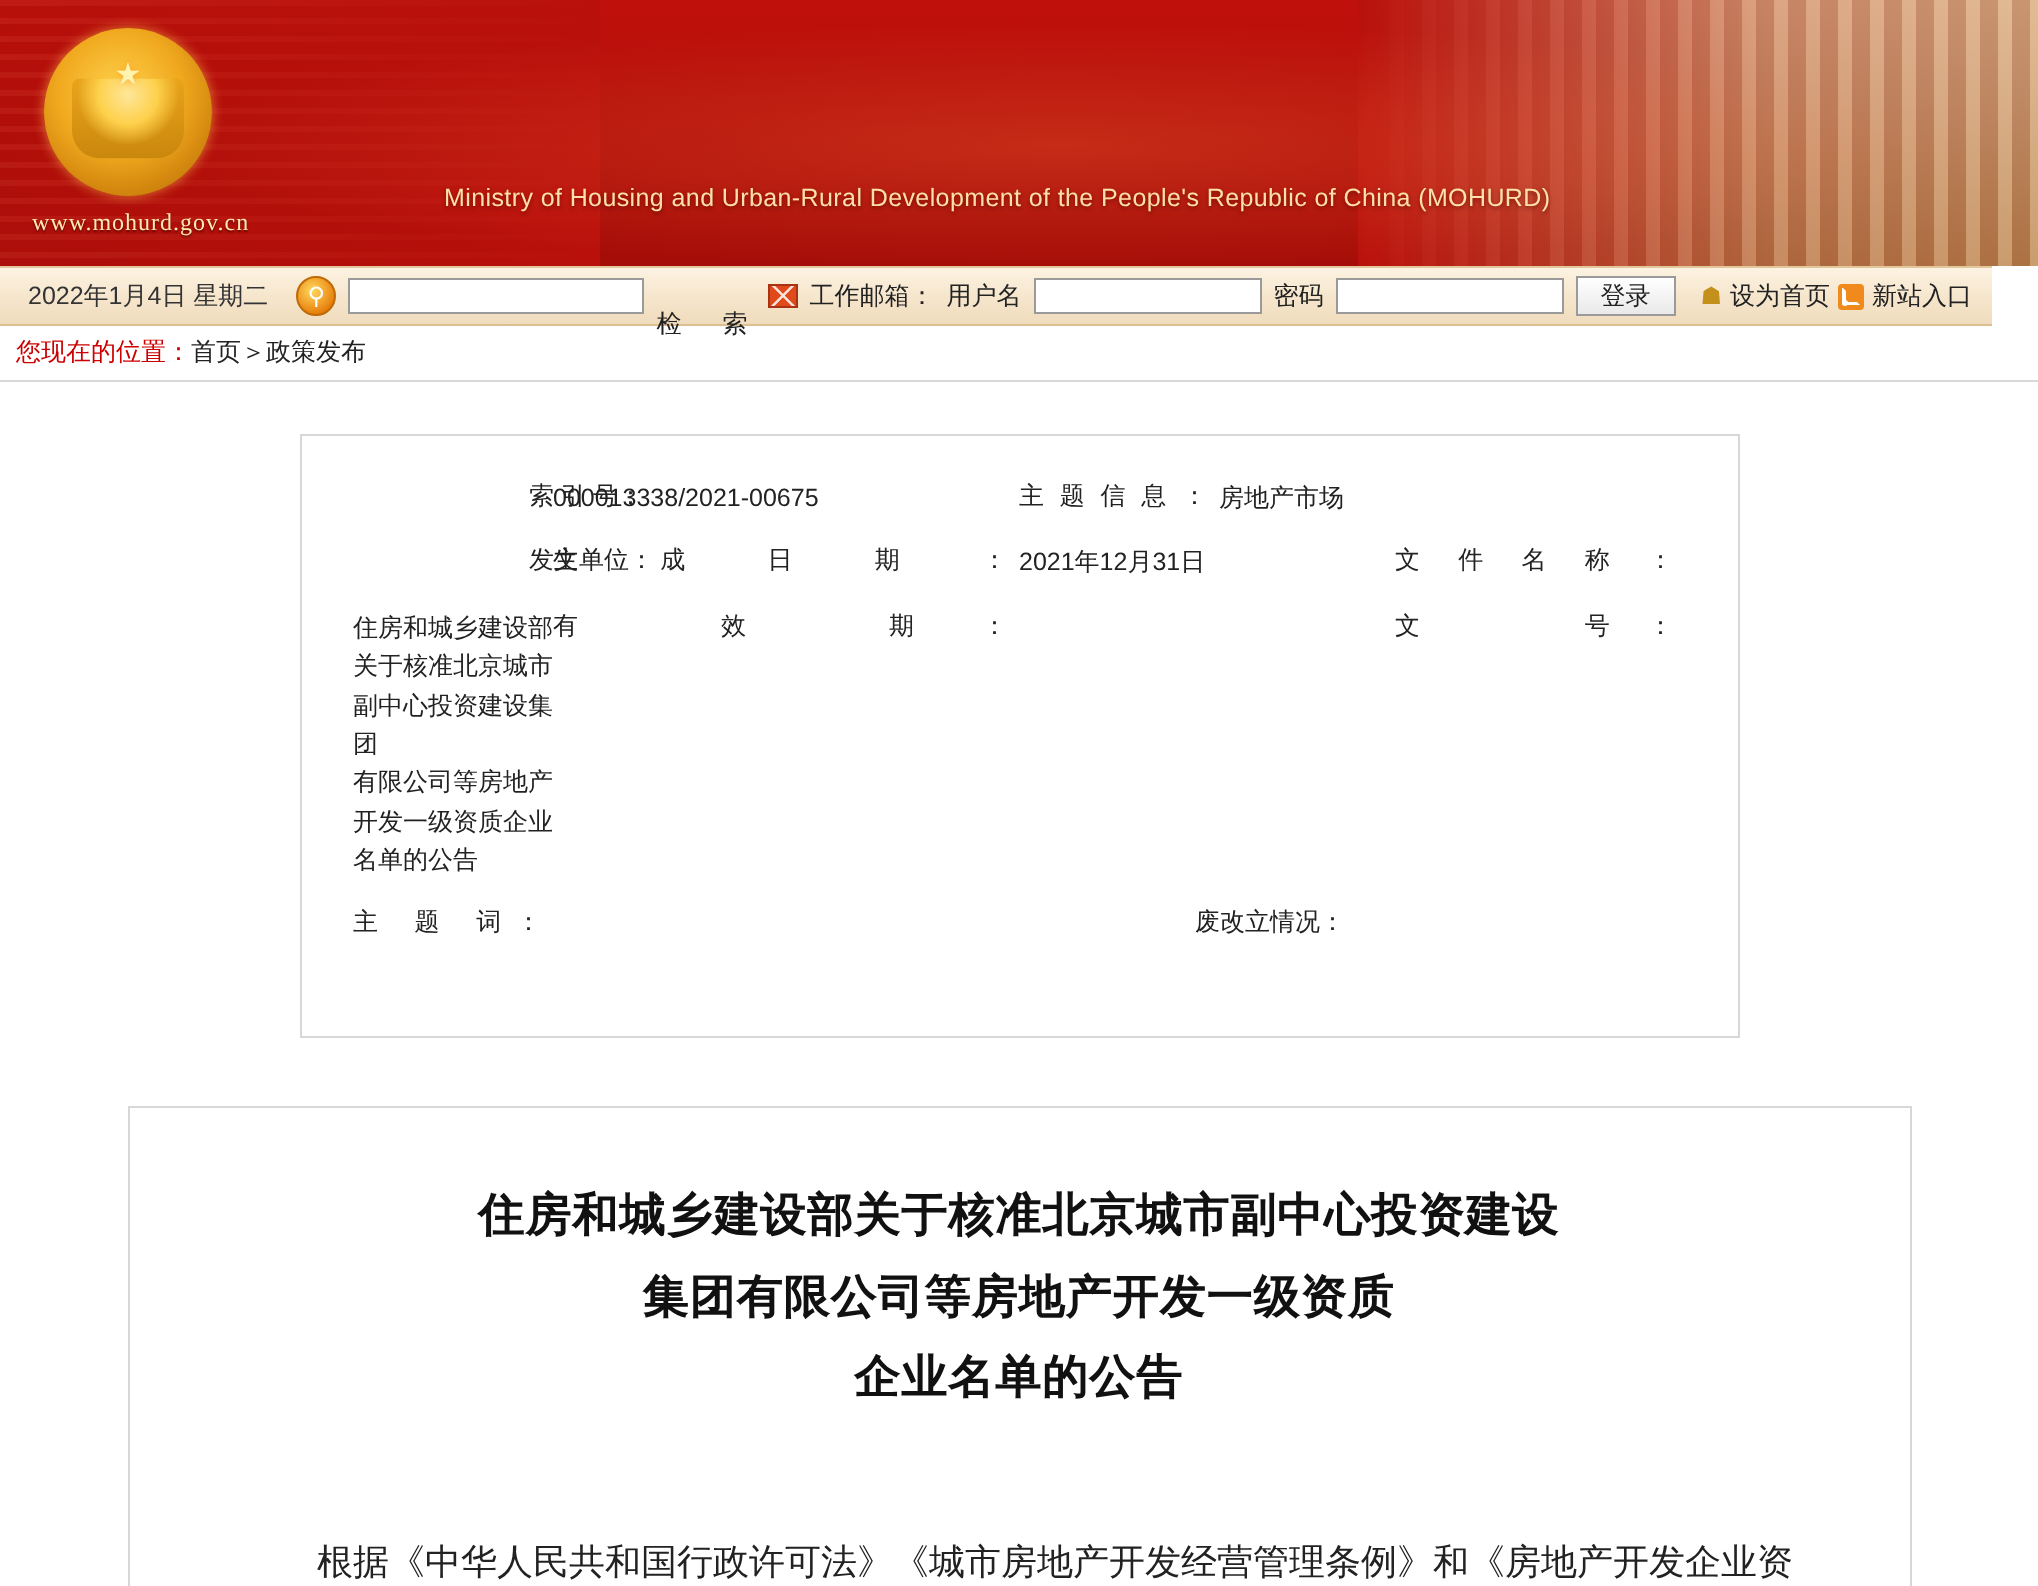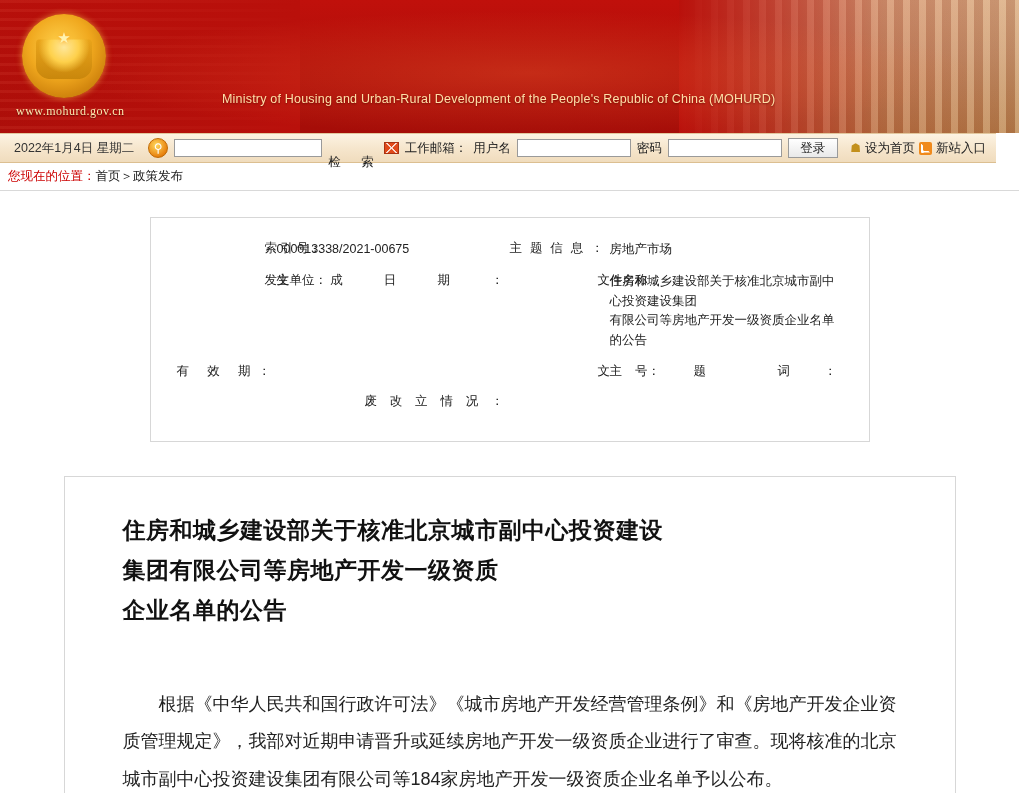--- a/index.html
+++ b/index.html
@@ -202,20 +202,21 @@
   
   .article-box {
     margin: 34px auto 0;
     width: 892px;
     border: 1px solid #d7d7d7;
     background: #fff;
     padding: 34px 58px 20px 58px;
     min-height: 330px;
   }
   .art-title {
+    text-align: center;
     font-family: "Liberation Serif", "DejaVu Serif", serif;
     font-weight: bold;
     font-size: 23px;
     color: #111;
     line-height: 1.75;
     letter-spacing: .5px;
   }
   .art-body {
     margin-top: 54px;
     font-size: 18px;
@@ -269,20 +270,21 @@
 
   <div class="meta-box">
     <div class="meta-grid">
       <div class="mk meta-left-pad">索 引 号</div>
       <div class="mv">000013338/2021-00675</div>
       <div class="mk">主题信息</div>
       <div class="mv">房地产市场</div>
 
       <div class="mk meta-left-pad">发文单位</div>
       <div class="mk">生成日期</div>
+      <div class="mv">2021年12月31日</div>
 
       <div class="mk meta-left-pad">文件名称</div>
       <div class="mv">
         <span class="l2">住房和城乡建设部关于核准北京城市副中心投资建设集团</span>
         <span class="l2">有限公司等房地产开发一级资质企业名单的公告</span>
       </div>
       <div class="mk">有 效 期</div>
       <div class="mv"></div>
 
       <div class="mk meta-left-pad">文　　号</div>

